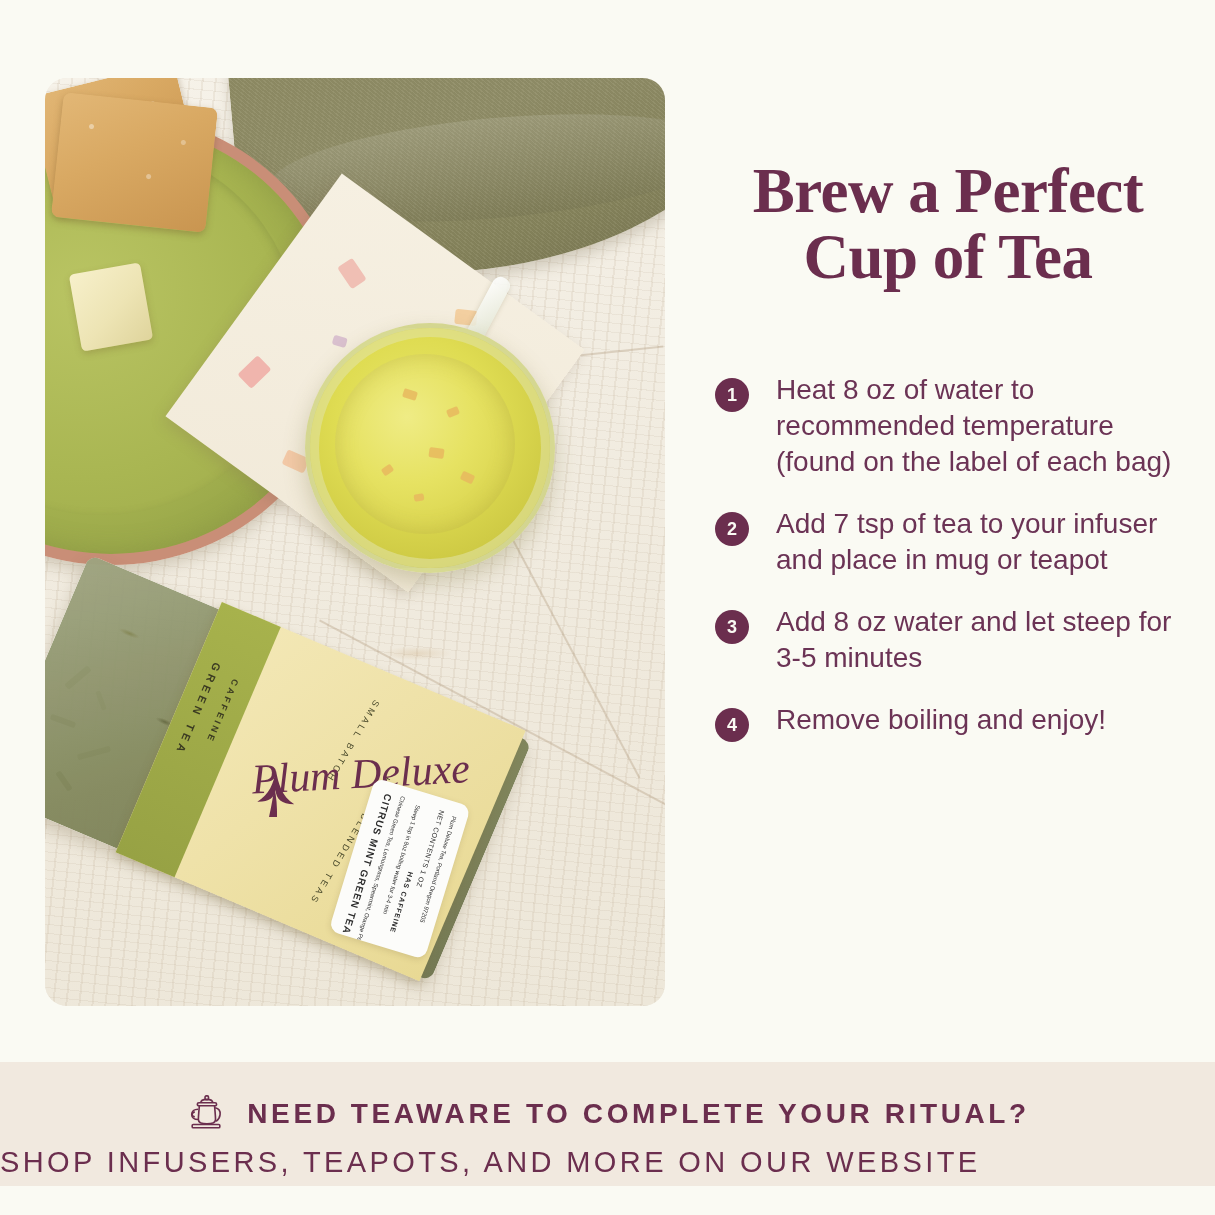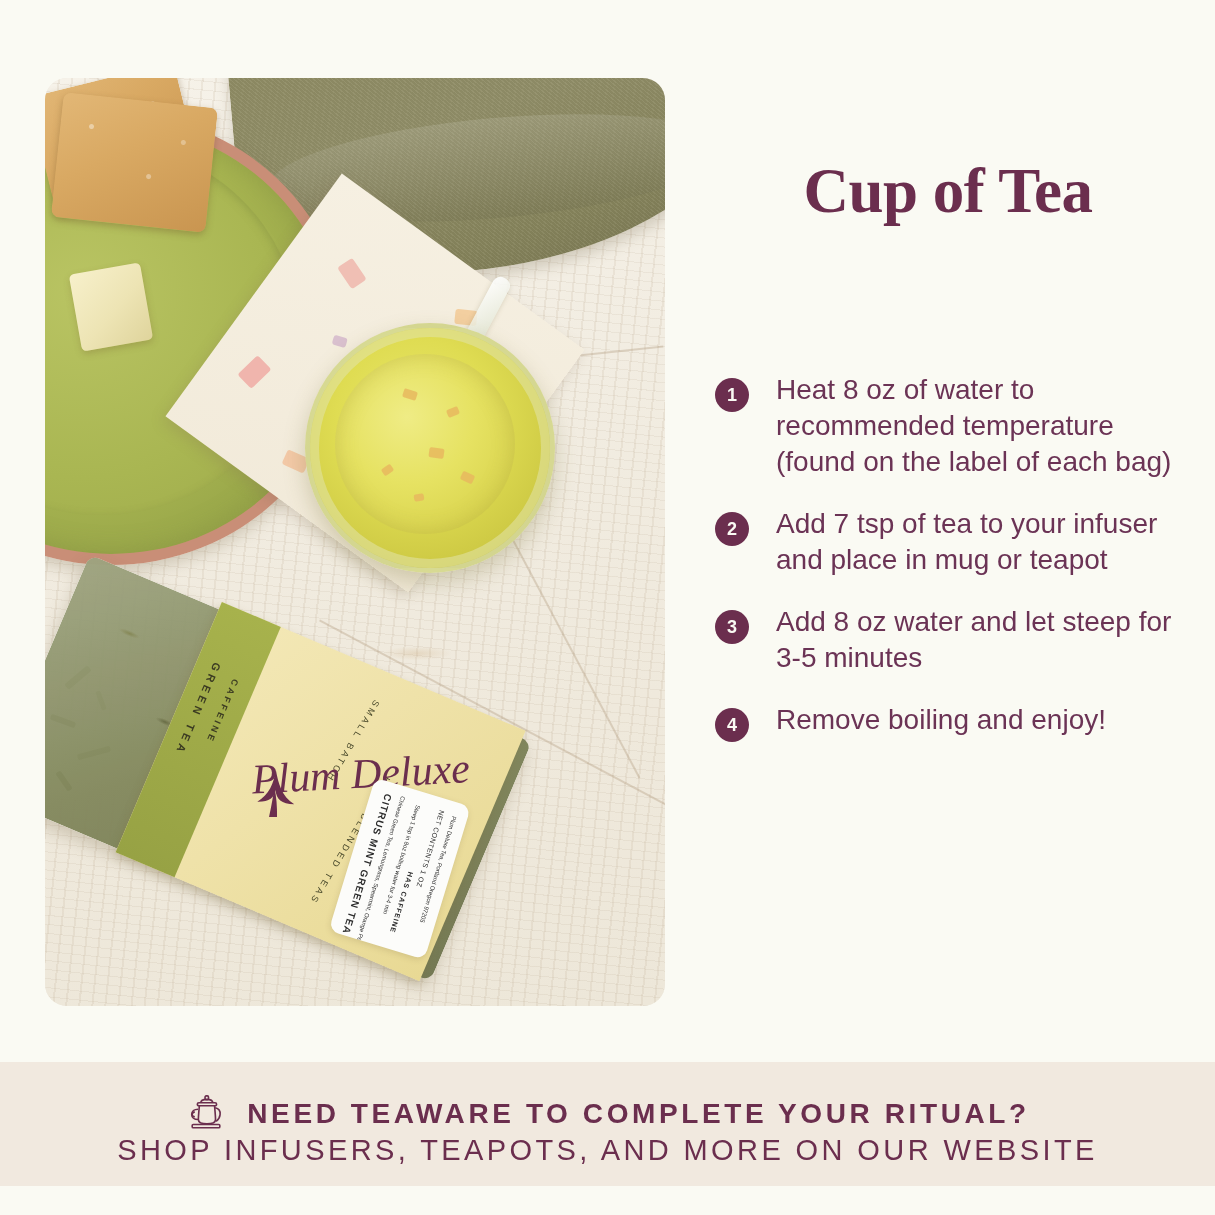--- a/index.html
+++ b/index.html
@@ -234,21 +234,21 @@
   }
   .f-row1{
     position:absolute;top:32px;left:0;width:100%;
     display:flex;align-items:center;justify-content:center;gap:20px;
   }
   .f-line1{
     color:#6B2E4E;font-size:28px;font-weight:700;letter-spacing:3.6px;
     white-space:nowrap;
   }
   .f-line2{
-    position:absolute;top:72px;left:0;width:100%;text-align:center;
+    position:absolute;top:84px;left:0;width:100%;text-align:left;
     color:#6B2E4E;font-size:29px;font-weight:400;letter-spacing:3.4px;
     white-space:nowrap;
   }
   .teapot{width:42px;height:40px;display:block;}
 </style>
 </head>
 <body>
 
 <div id="root">
 
@@ -321,20 +321,21 @@
           <span class="wl-t wl-caf">HAS CAFFEINE</span>
           <span class="wl-t wl-net">NET CONTENTS  1 OZ</span>
           <span class="wl-t wl-addr">Plum Deluxe Tea, Portland Oregon 97205</span>
         </div>
       </div>
     </div>
   </div>
 
 
   <div class="title">
+    <div>Brew a Perfect</div>
     <div>Cup of Tea</div>
   </div>
 
   <div class="steps">
     <div class="step">
       <div class="badge">1</div>
       <div class="step-text">Heat 8 oz of water to recommended temperature (found on the label of each bag)</div>
     </div>
     <div class="step">
       <div class="badge">2</div>

